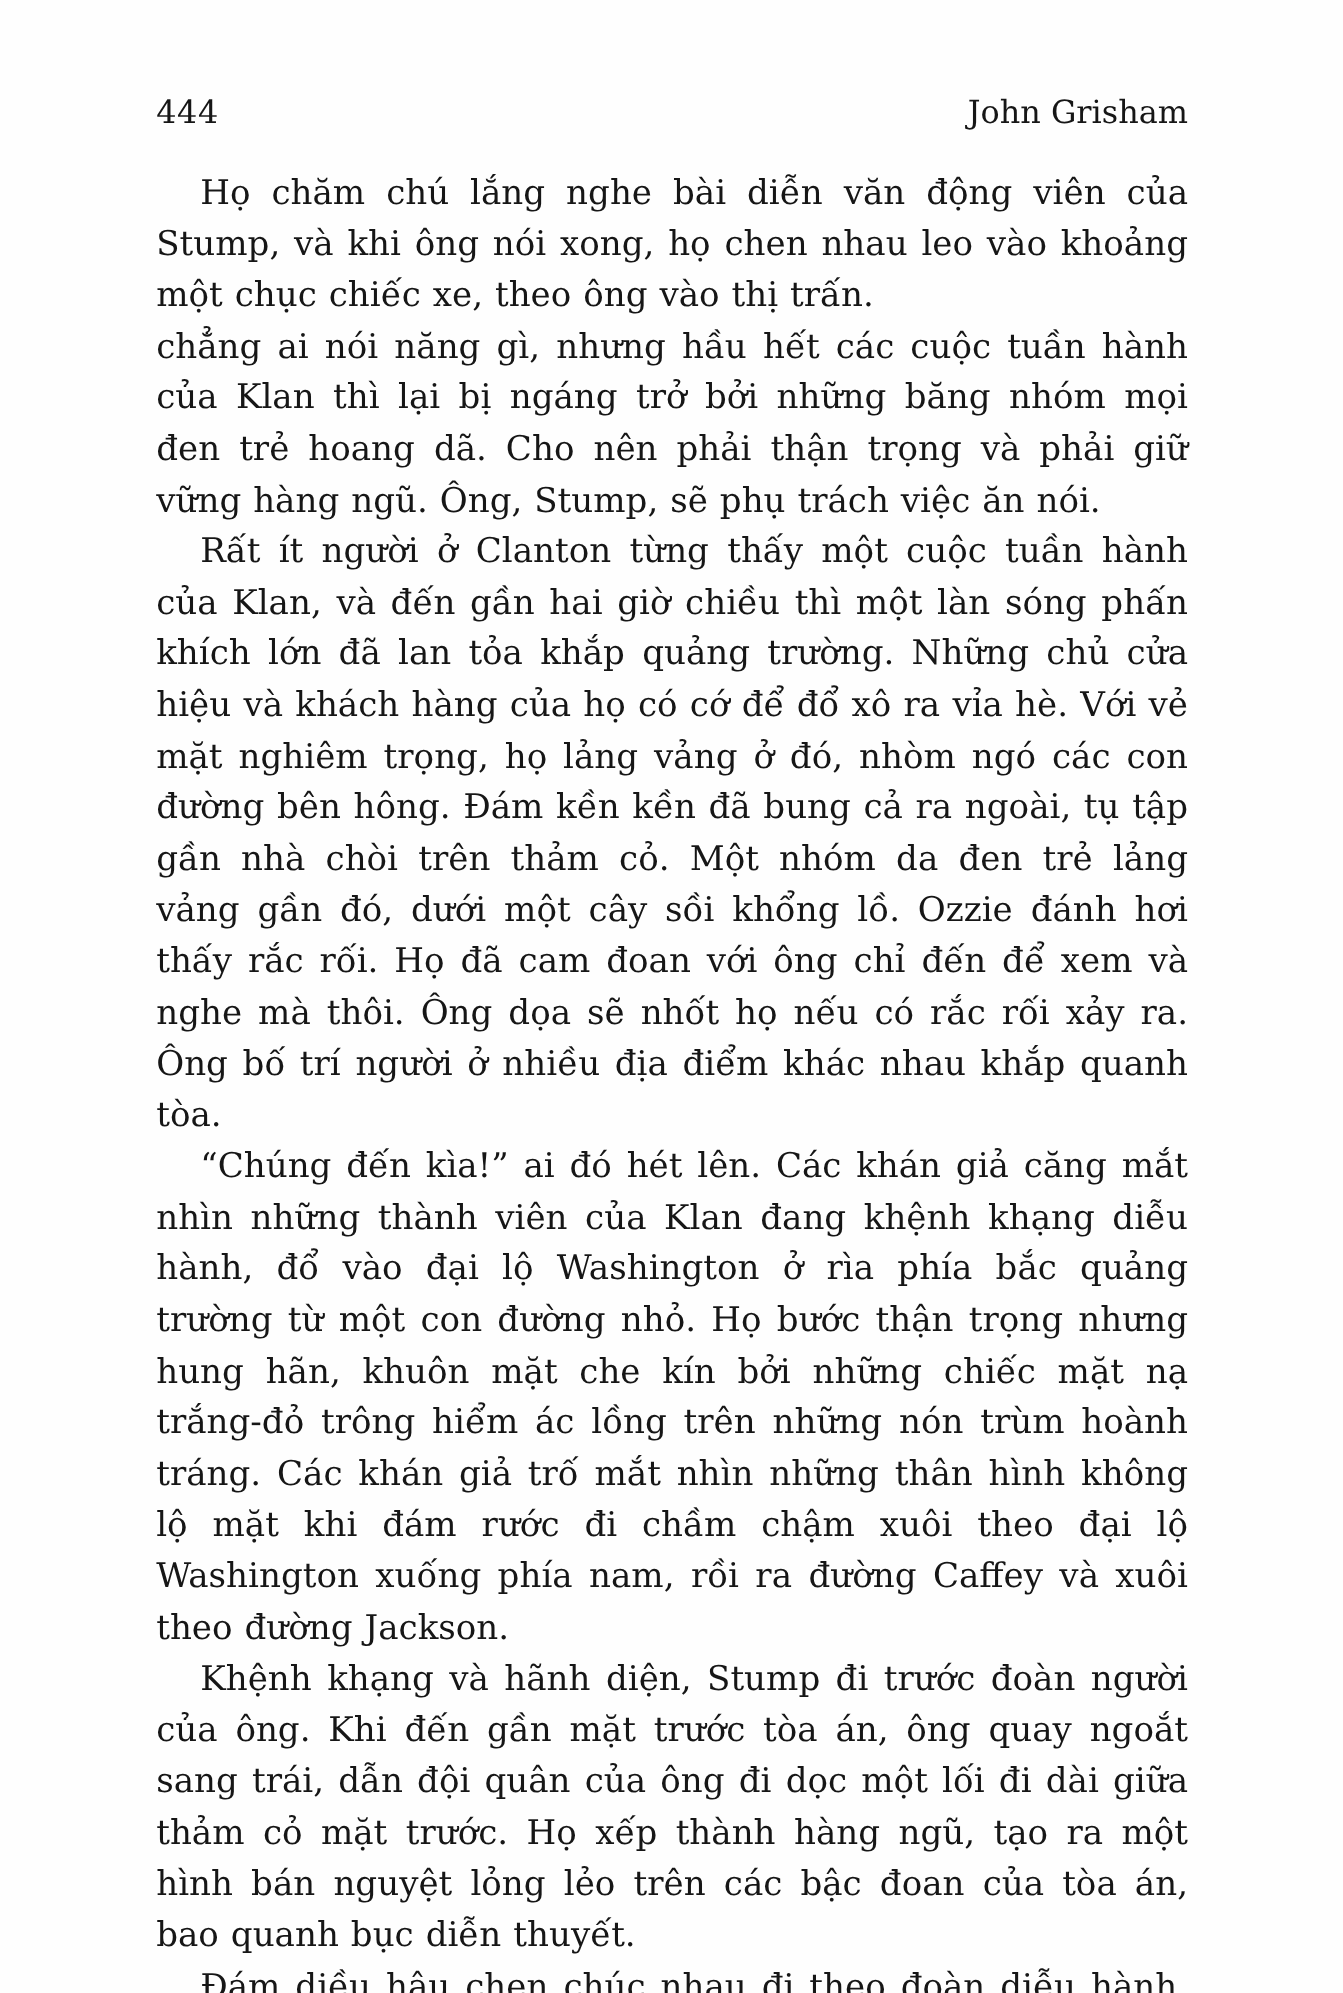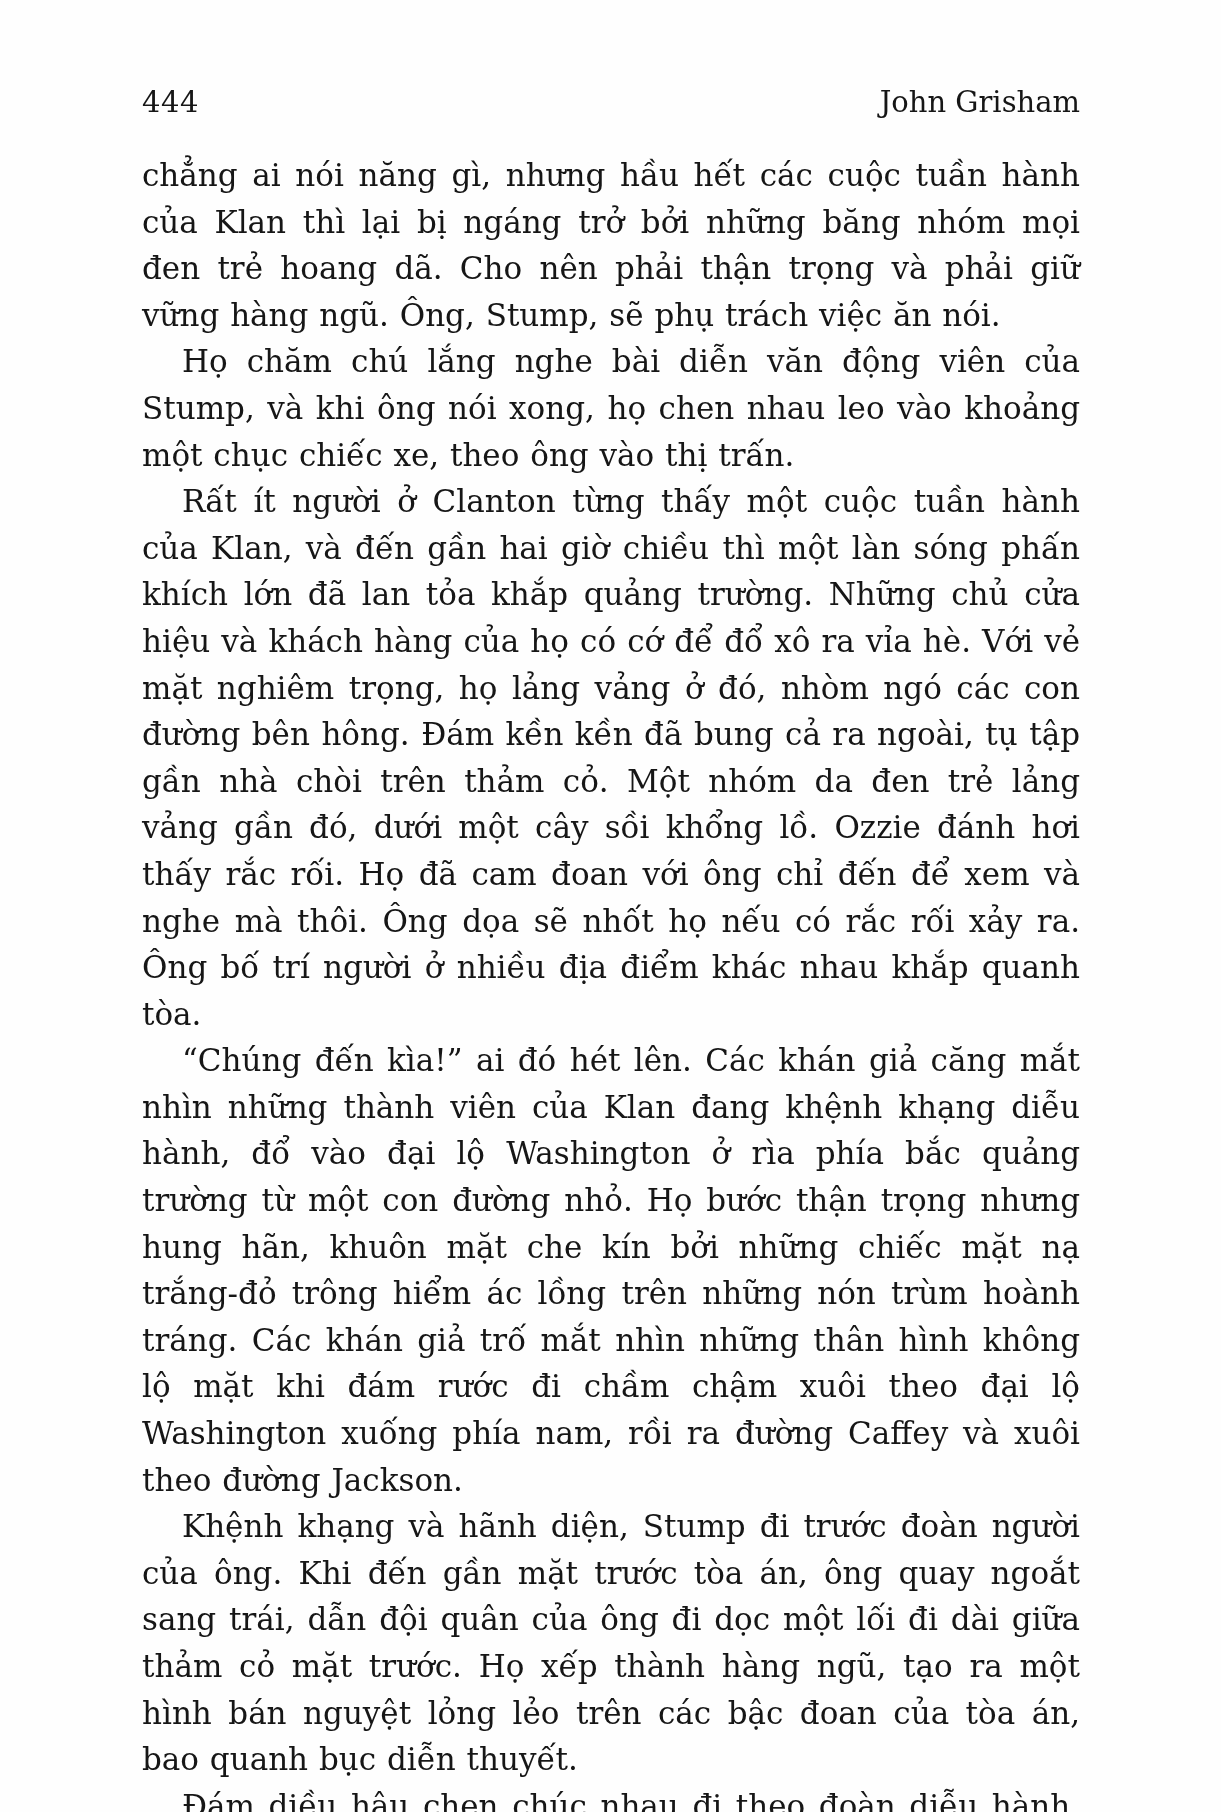--- a/index.html
+++ b/index.html
@@ -60,21 +60,21 @@
 <body>
 
 <div class="page">
 
   <div class="page-header">
     <span class="page-number">444</span>
     <span class="running-author">John Grisham</span>
   </div>
 
   <div class="page-body">
+    <p class="para">Họ chăm chú lắng nghe bài diễn văn động viên của Stump, và khi ông nói xong, họ chen nhau leo vào khoảng một chục chiếc xe, theo ông vào thị trấn.</p>
     <p class="para continuation">chẳng ai nói năng gì, nhưng hầu hết các cuộc tuần hành của Klan thì lại bị ngáng trở bởi những băng nhóm mọi đen trẻ hoang dã. Cho nên phải thận trọng và phải giữ vững hàng ngũ. Ông, Stump, sẽ phụ trách việc ăn nói.</p>
-    <p class="para">Họ chăm chú lắng nghe bài diễn văn động viên của Stump, và khi ông nói xong, họ chen nhau leo vào khoảng một chục chiếc xe, theo ông vào thị trấn.</p>
     <p class="para">Rất ít người ở Clanton từng thấy một cuộc tuần hành của Klan, và đến gần hai giờ chiều thì một làn sóng phấn khích lớn đã lan tỏa khắp quảng trường. Những chủ cửa hiệu và khách hàng của họ có cớ để đổ xô ra vỉa hè. Với vẻ mặt nghiêm trọng, họ lảng vảng ở đó, nhòm ngó các con đường bên hông. Đám kền kền đã bung cả ra ngoài, tụ tập gần nhà chòi trên thảm cỏ. Một nhóm da đen trẻ lảng vảng gần đó, dưới một cây sồi khổng lồ. Ozzie đánh hơi thấy rắc rối. Họ đã cam đoan với ông chỉ đến để xem và nghe mà thôi. Ông dọa sẽ nhốt họ nếu có rắc rối xảy ra. Ông bố trí người ở nhiều địa điểm khác nhau khắp quanh tòa.</p>
     <p class="para">“Chúng đến kìa!” ai đó hét lên. Các khán giả căng mắt nhìn những thành viên của Klan đang khệnh khạng diễu hành, đổ vào đại lộ Washington ở rìa phía bắc quảng trường từ một con đường nhỏ. Họ bước thận trọng nhưng hung hãn, khuôn mặt che kín bởi những chiếc mặt nạ trắng-đỏ trông hiểm ác lồng trên những nón trùm hoành tráng. Các khán giả trố mắt nhìn những thân hình không lộ mặt khi đám rước đi chầm chậm xuôi theo đại lộ Washington xuống phía nam, rồi ra đường Caffey và xuôi theo đường Jackson.</p>
     <p class="para">Khệnh khạng và hãnh diện, Stump đi trước đoàn người của ông. Khi đến gần mặt trước tòa án, ông quay ngoắt sang trái, dẫn đội quân của ông đi dọc một lối đi dài giữa thảm cỏ mặt trước. Họ xếp thành hàng ngũ, tạo ra một hình bán nguyệt lỏng lẻo trên các bậc đoan của tòa án, bao quanh bục diễn thuyết.</p>
     <p class="para">Đám diều hâu chen chúc nhau đi theo đoàn diễu hành, và vào lúc Stump ra lệnh cho đoàn người của ông dừng lại thì bục diễn thuyết</p>
   </div>
 
 </div>
 
 </body></html>

